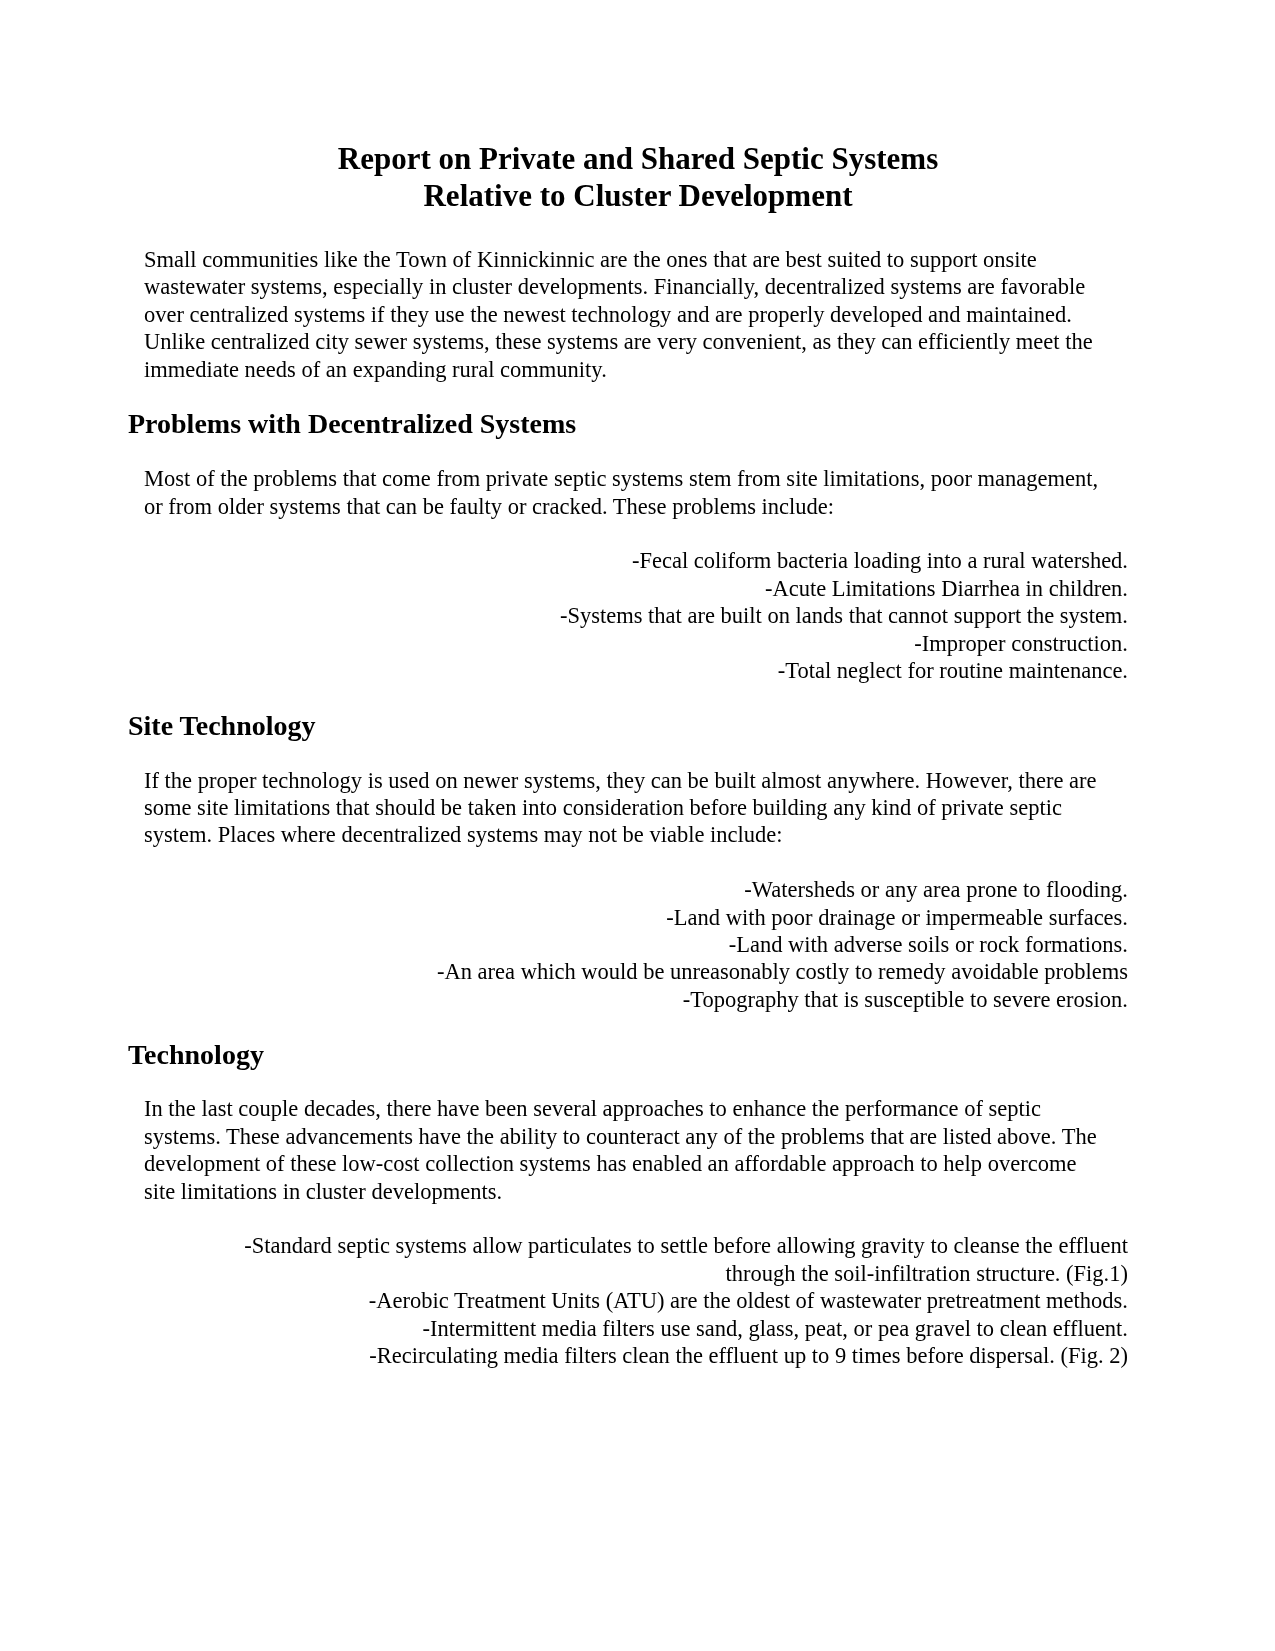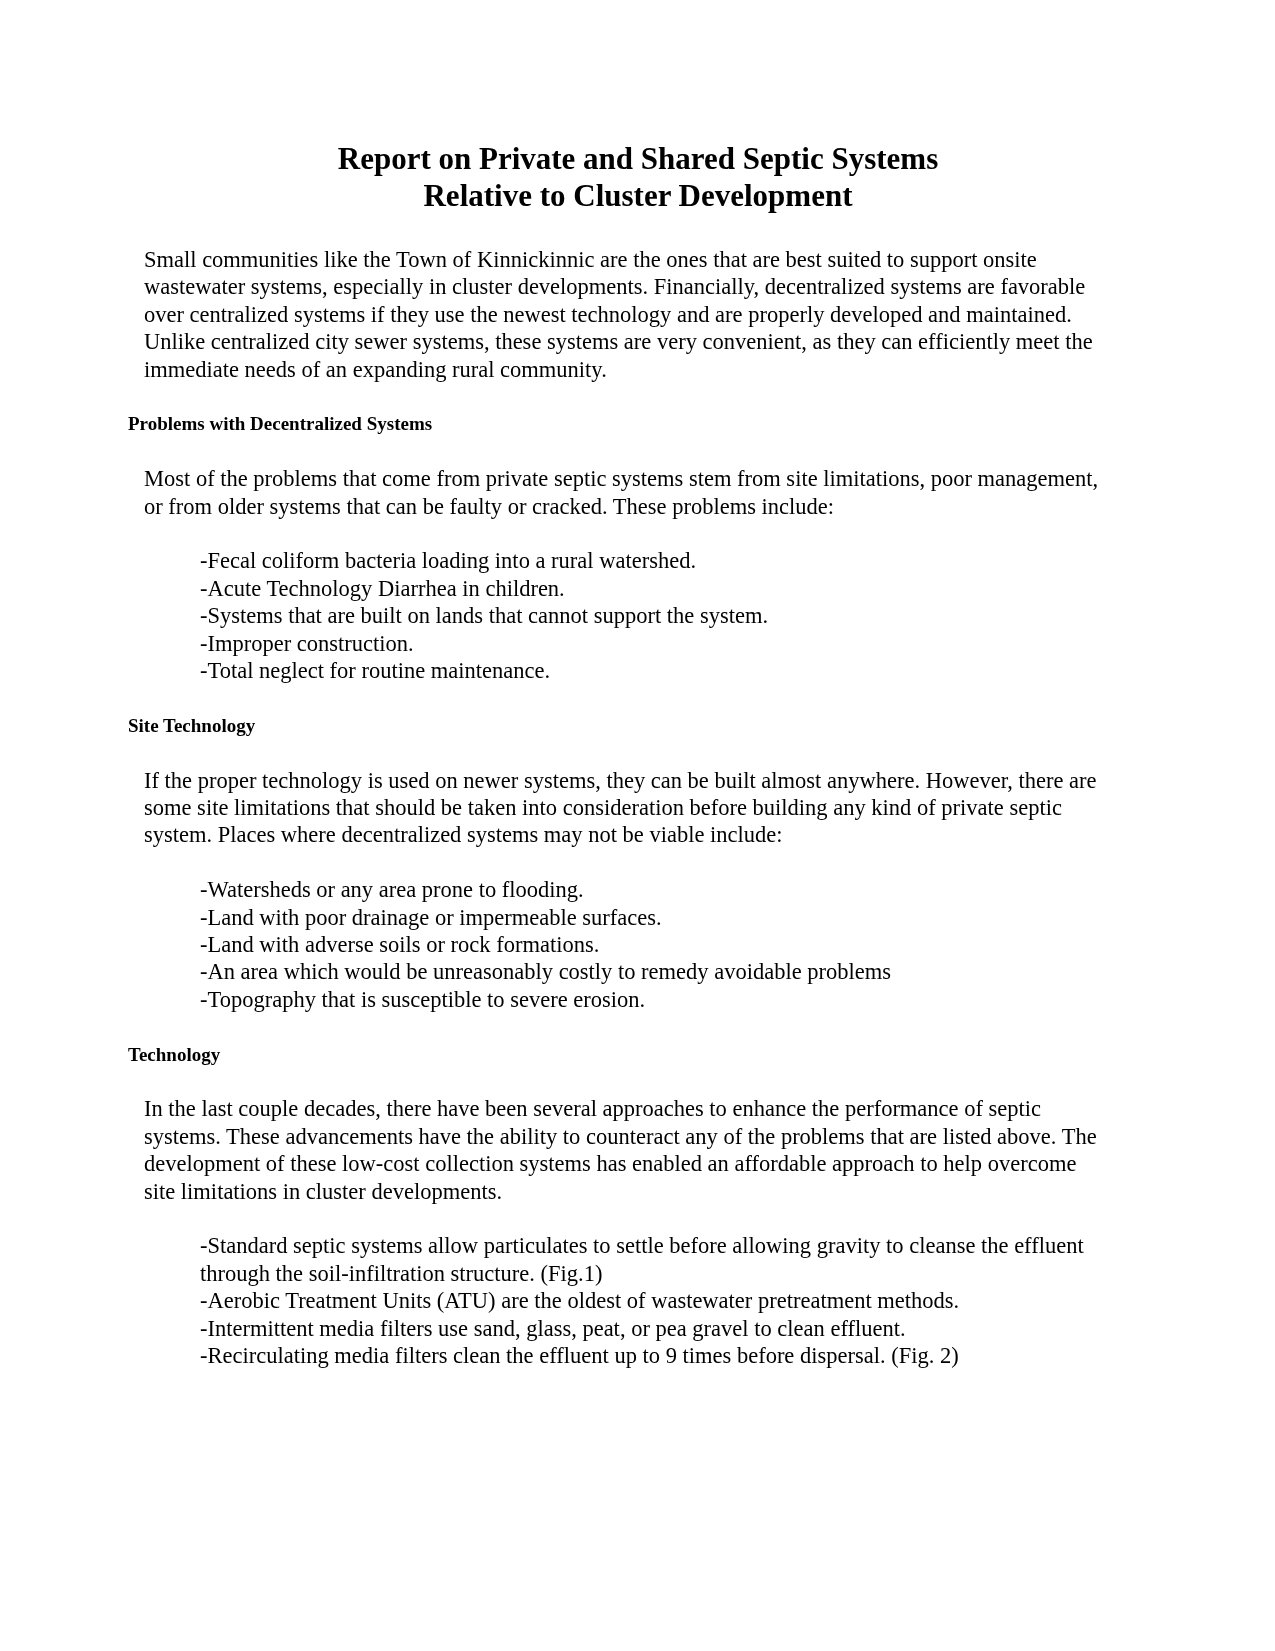--- a/index.html
+++ b/index.html
@@ -8,41 +8,41 @@
     font-family: "Liberation Serif", "DejaVu Serif", serif;
     color: #000; font-size: 22.5px;
   }
   .page { position: absolute; left: 128px; top: 140px; width: 1000px; }
   .title {
     text-align: center; font-weight: bold; font-size: 31px; line-height: 37px;
     margin: 0 0 32px 0; padding-left: 20px;
   }
   p { margin: 16px; line-height: 27.4px; }
   .para { margin-bottom: 27.4px; }
-  h2 { font-size: 19px; font-weight: bold; margin: 0 0 27.4px 0; line-height: 27.4px; }
+  h2 { font-size: 28px; font-weight: bold; margin: 0 0 27.4px 0; line-height: 27.4px; }
   ul { list-style: none; margin: 0 0 27.4px 0; padding: 0 0 0 72px; }
-  ul li { line-height: 27.4px; }
+  ul li { line-height: 27.4px; text-align: right; }
 </style>
 </head>
 <body>
 
 <div class="page">
   <div class="title">
     <div>Report on Private and Shared Septic Systems</div>
     <div>Relative to Cluster Development</div>
   </div>
 
   <p class="para">Small communities like the Town of Kinnickinnic are the ones that are best suited to support onsite wastewater systems, especially in cluster developments.  Financially, decentralized systems are favorable over centralized systems if they use the newest technology and are properly developed and maintained.  Unlike centralized city sewer systems, these systems are very convenient, as they can efficiently meet the immediate needs of an expanding rural community.</p>
 
   <section>
     <h2>Problems with Decentralized Systems</h2>
     <p class="para">Most of the problems that come from private septic systems stem from site limitations, poor management, or from older systems that can be faulty or cracked.  These problems include:</p>
     <ul>
       <li>-Fecal coliform bacteria loading into a rural watershed.</li>
-      <li>-Acute Technology Diarrhea in children.</li>
+      <li>-Acute Limitations Diarrhea in children.</li>
       <li>-Systems that are built on lands that cannot support the system.</li>
       <li>-Improper construction.</li>
       <li>-Total neglect for routine maintenance.</li>
     </ul>
   </section>
 
   <section>
     <h2>Site Technology</h2>
     <p class="para">If the proper technology is used on newer systems, they can be built almost anywhere.  However, there are some site limitations that should be taken into consideration before building any kind of private septic system.  Places where decentralized systems may not be viable include:</p>
     <ul>

